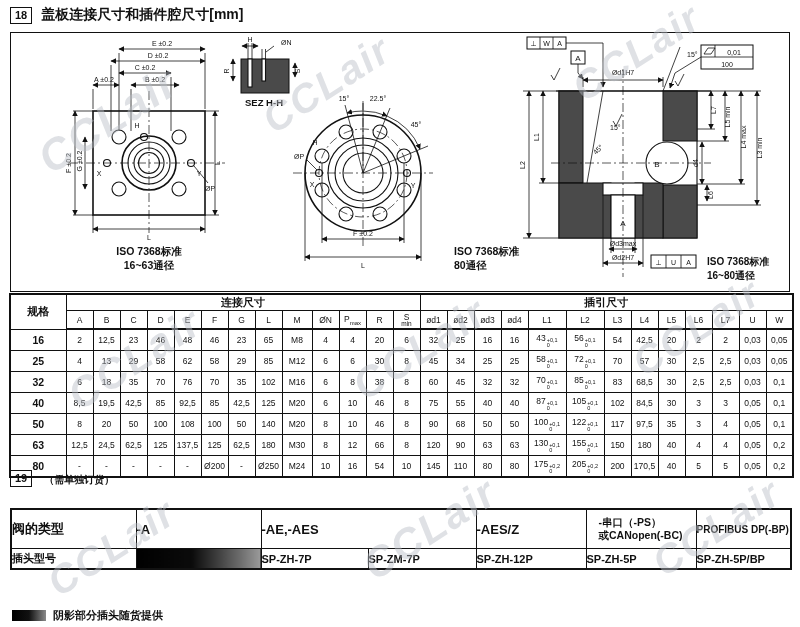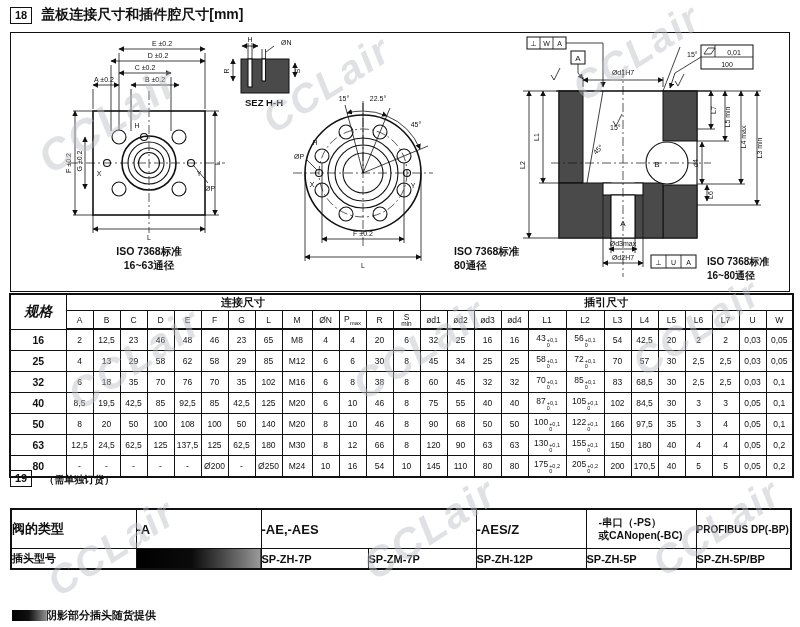--- a/index.html
+++ b/index.html
@@ -28,42 +28,42 @@
   .wh{fill:#fff;stroke:#111;stroke-width:1.1}
   .fr{fill:#fff;stroke:#111;stroke-width:1}
   svg text{font-size:7px;fill:#111;font-family:"Liberation Sans",sans-serif;}
   svg .cap{font-size:10.5px;font-weight:bold}
   svg .lab8{font-size:8px}
   
   #t18{position:absolute;left:9px;top:293px;border-collapse:collapse;table-layout:fixed;
        border:2px solid #111;z-index:2;background:transparent;}
   #t18 th,#t18 td{border:1px solid #111;text-align:center;padding:0;overflow:hidden;}
   #t18 .grp{font-size:11px;font-weight:bold;height:15px;}
-  #t18 .spec-h{font-size:14px;font-weight:bold;font-style:italic;}
+  #t18 .spec-h{font-size:11px;font-weight:bold;}
   #t18 .colh{font-size:8.5px;font-weight:normal;height:17px;}
   #t18 thead tr:last-child th{border-bottom:2px solid #111;}
   #t18 td{font-size:8.5px;height:20px;}
   #t18 .spec{font-weight:bold;font-size:10.5px;}
   .tol{display:inline-flex;flex-direction:column;margin-left:1px;vertical-align:-1px;}
   .tol i{font-style:normal;font-size:5.5px;line-height:5px;text-align:left;}
   .stk{display:inline-flex;flex-direction:column;line-height:8px;}
   .stk i{font-style:normal;font-size:6.5px;line-height:6px;}
   #t18 sub{font-size:6px;}
   
   #t19{position:absolute;left:10px;top:508px;border-collapse:collapse;table-layout:fixed;width:780px;
        border:2px solid #111;z-index:2;}
   #t19 td{border:1.5px solid #111;text-align:left;font-weight:bold;padding:0;overflow:hidden;}
   #t19 tr.hdr td{font-size:13px;height:38px;}
   #t19 tr.hdr td.small2{font-size:10.5px;line-height:13px;padding-left:12px;}
   #t19 tr.hdr td.small1{font-size:10px;}
   #t19 td.rowlab{font-size:12px;}
   #t19 tr.r td{font-size:11px;height:19px;}
   .shadecell{background:linear-gradient(90deg,#000 0%,#0b0b0b 45%,#707070 85%,#9a9a9a 100%);}
   
-  .footnote{position:absolute;left:12px;top:608px;display:flex;align-items:center;
+  .footnote{position:absolute;left:12px;top:608px;display:flex;align-items:center;gap:7px;
             font-weight:bold;font-size:11px;z-index:2;}
   .swatch{width:34px;height:11px;background:linear-gradient(90deg,#000 0%,#111 50%,#8a8a8a 100%);}
 </style>
 </head>
 <body>
 
 <div class="page">
 
   <span class="wm" style="left:30px;top:95px;font-size:44px">CCLair</span>
   <span class="wm" style="left:255px;top:62px;font-size:40px">CCLair</span>
@@ -539,21 +539,21 @@
           <td>50</td>
           <td>50</td>
           <td>100<span class="tol">
               <i>+0,1</i>
               <i>0</i>
             </span></td>
           <td>122<span class="tol">
               <i>+0,1</i>
               <i>0</i>
             </span></td>
-          <td>166</td>
+          <td>117</td>
           <td>97,5</td>
           <td>35</td>
           <td>3</td>
           <td>4</td>
           <td>0,05</td>
           <td>0,1</td>
         </tr>
         <tr>
           <td class="spec">63</td>
           <td>12,5</td>

